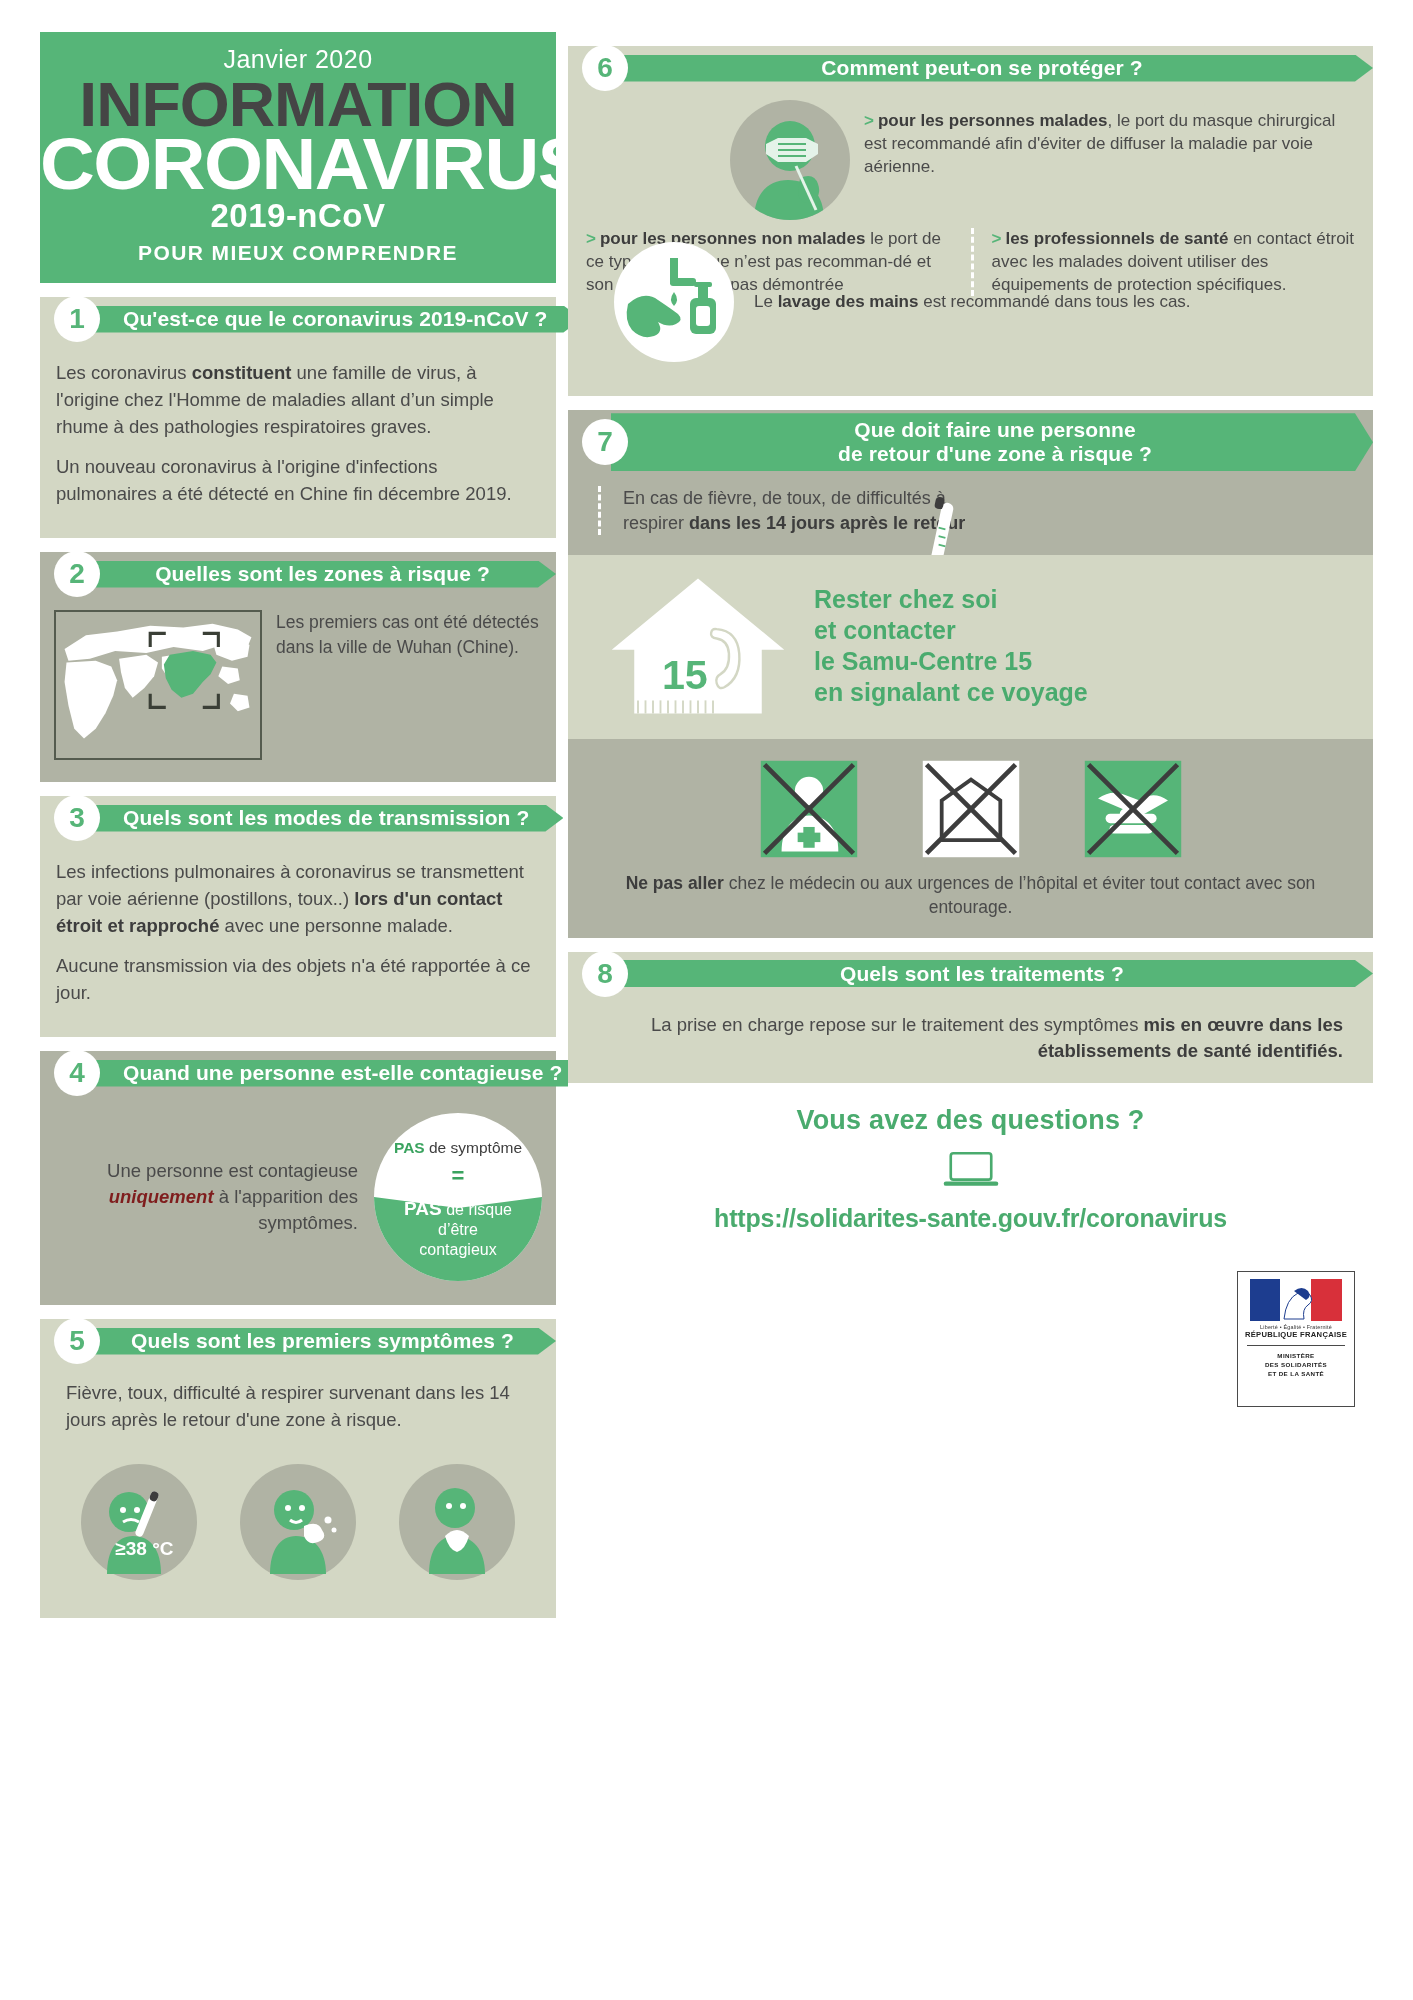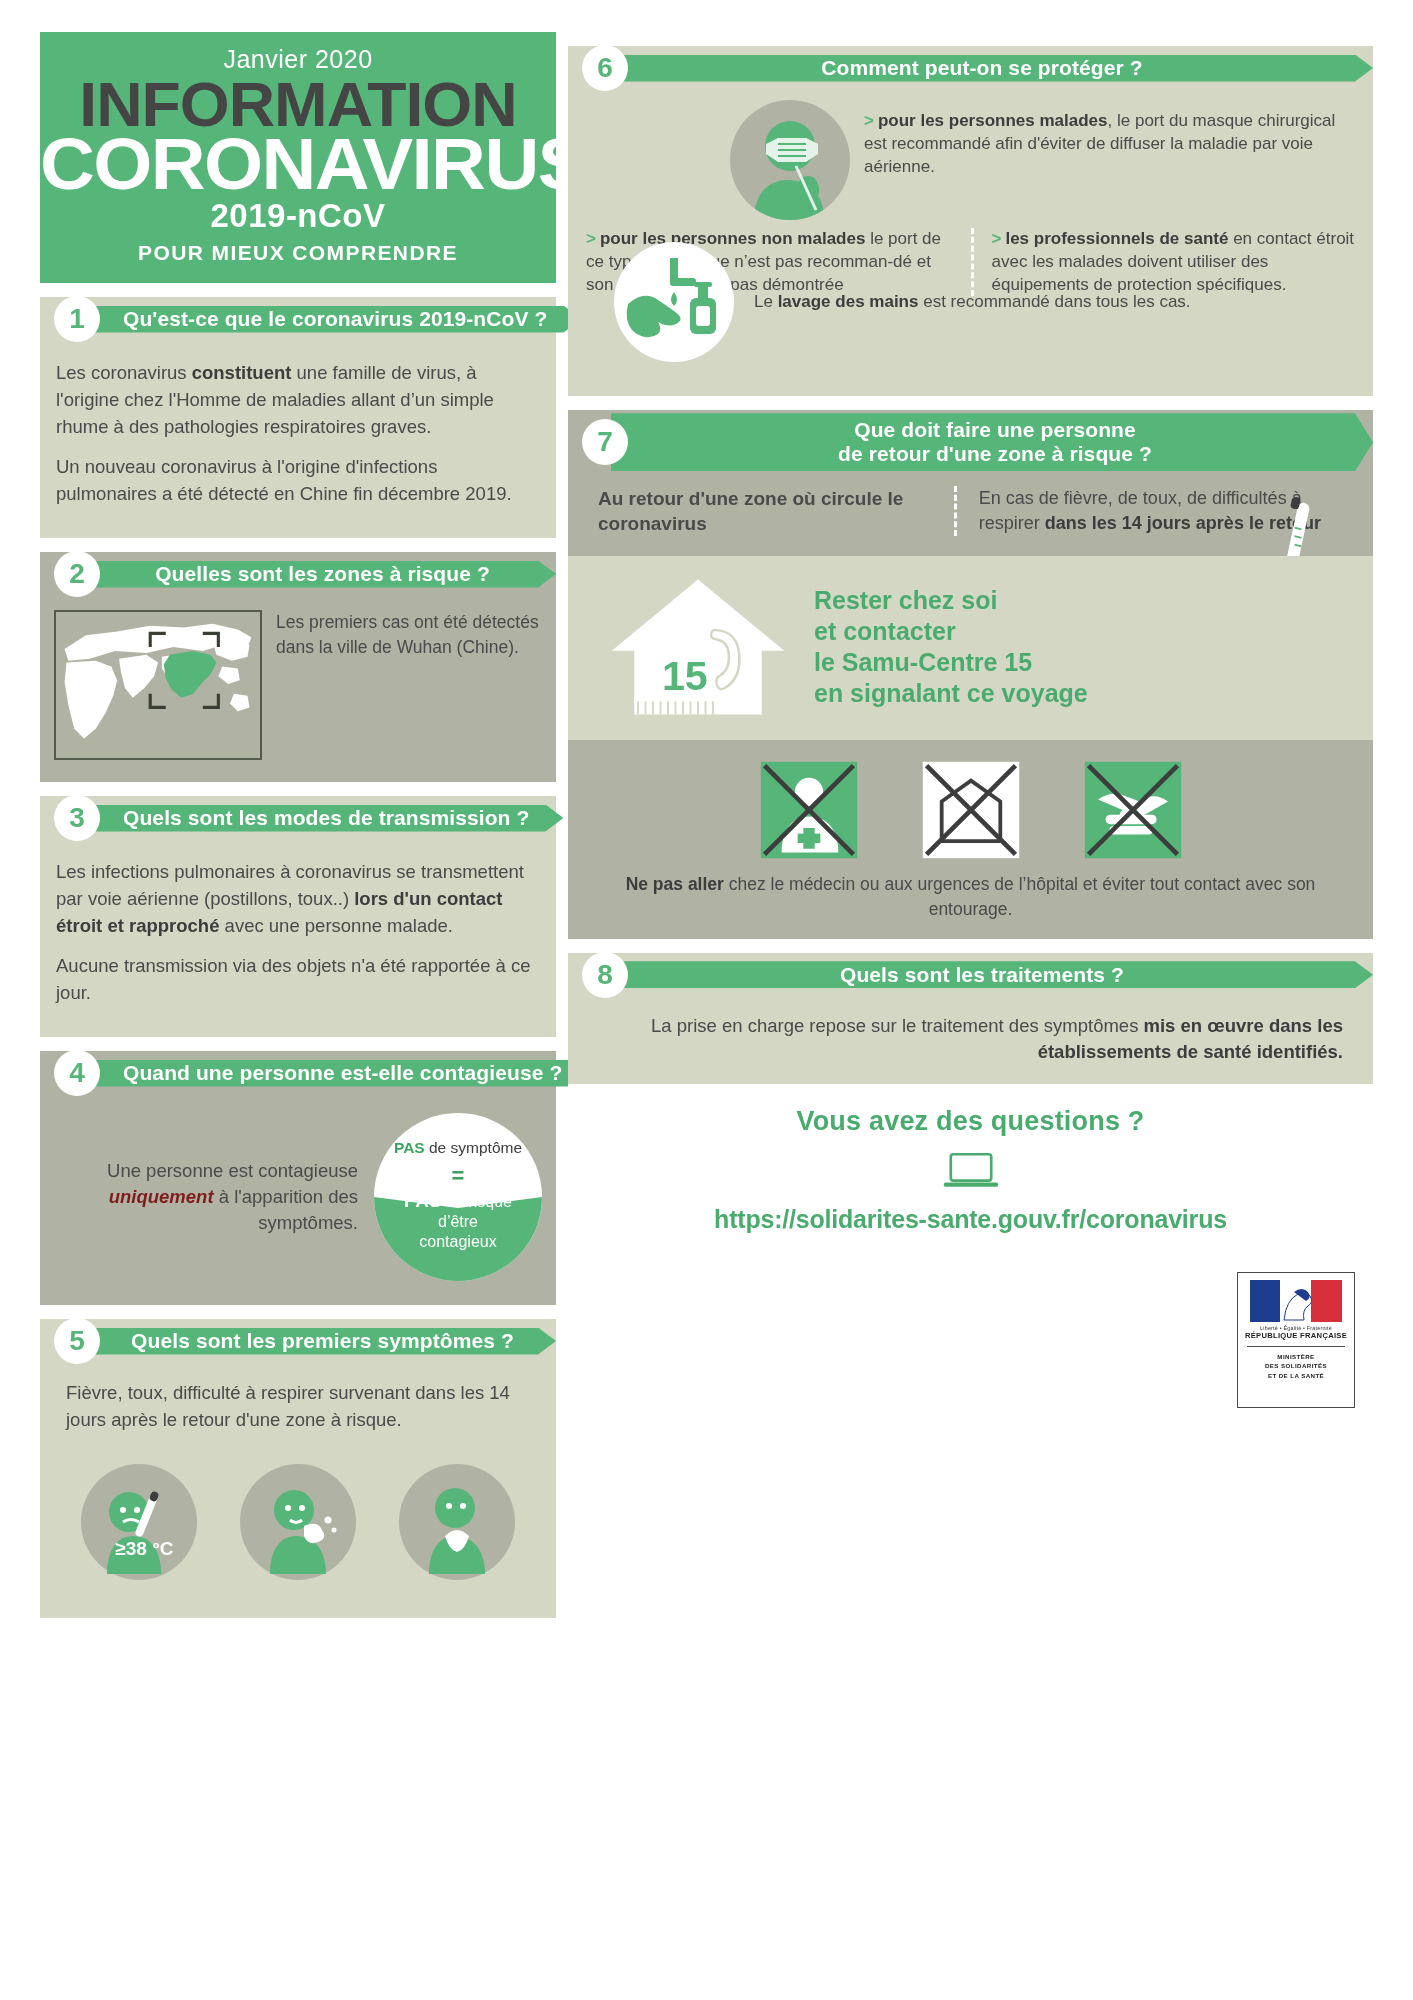--- a/index.html
+++ b/index.html
@@ -95,21 +95,21 @@
     background:#56b578;
     clip-path: polygon(0 0, 50% 13%, 100% 0, 100% 100%, 0 100%);
   }
   .s4-top-txt {
     position:absolute; top:26px; left:0; right:0; text-align:center;
     font-size:15.5px; color:#3d3d3d; line-height:1.2;
   }
   .s4-top-txt .pas { color:#3aa35f; font-weight:700; }
   .s4-eq { position:absolute; top:50px; left:0; right:0; text-align:center; font-size:22px; font-weight:700; color:#3aa35f; }
   .s4-bot-txt {
-    position:absolute; top:76px; left:0; right:0; text-align:center;
+    position:absolute; top:84px; left:0; right:0; text-align:center;
     font-size:16px; color:#fff; line-height:1.22;
   }
   .s4-bot-txt .pas { font-weight:700; font-size:19px; }
 
   
   .s5-figs { display:flex; justify-content:space-around; align-items:flex-end; padding:14px 20px 24px 20px; }
   .fig { position:relative; width:116px; height:116px; }
   .fig-disc { position:absolute; inset:0; border-radius:50%; background:#b0b3a4; }
   .fig-temp { position:absolute; left:34px; bottom:20px; font-size:19px; font-weight:700; color:#fff; }
 
@@ -361,21 +361,20 @@
 
     <div class="band dark">
       <div class="sec-head two-line">
         <div class="sec-num">7</div>
         <div class="sec-ribbon two-line">
           <span>Que doit faire une personne</span>
           <span>de retour d'une zone à risque ?</span>
         </div>
       </div>
       <div class="s7-cols">
-        <div class="s7-c1">Au retour d'une zone où circule le coronavirus</div>
         <div class="s7-c2">
           <span>En cas de fièvre, de toux, de difficultés à respirer </span><b>dans les 14 jours après le retour</b>
           <svg class="thermo" viewBox="0 0 40 110" width="34" height="94">
             <rect x="12" y="14" width="14" height="84" rx="7" fill="#ffffff" transform="rotate(12 19 56)"></rect>
             <rect x="12" y="8" width="10" height="14" rx="4" fill="#3d3d3d" transform="rotate(12 17 15)"></rect>
             <g stroke="#56b578" stroke-width="2">
               <line x1="16" y1="44" x2="24" y2="46"></line>
                 <line x1="16" y1="54" x2="24" y2="56"></line>
                 <line x1="16" y1="64" x2="24" y2="66"></line>
             </g>

